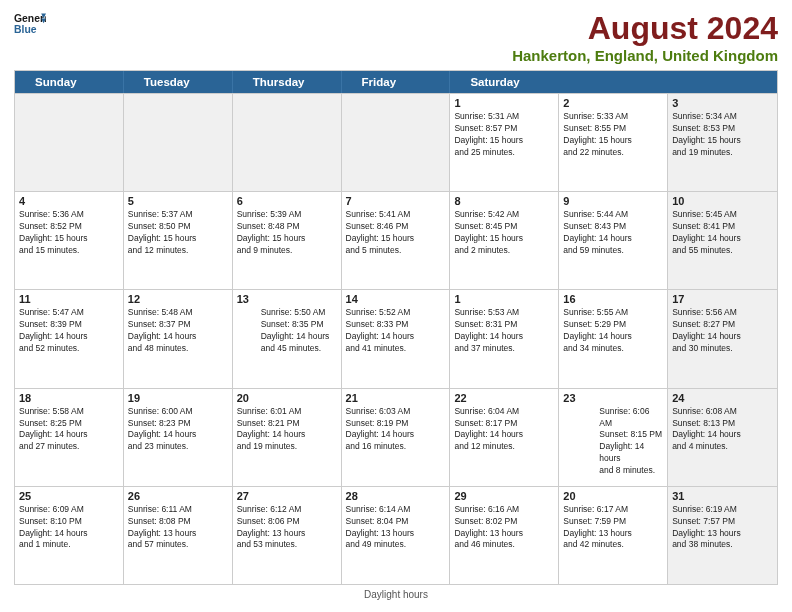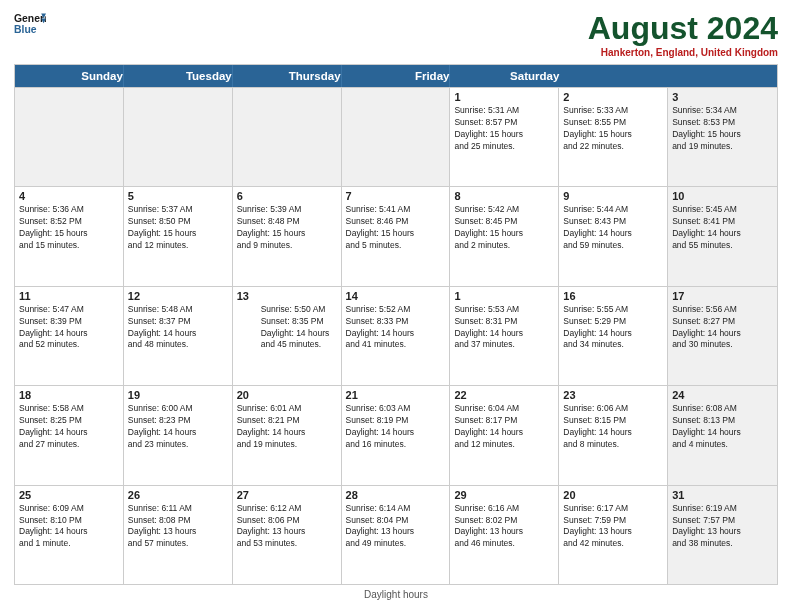--- a/index.html
+++ b/index.html
@@ -31,44 +31,44 @@
     .logo-icon {
       width: 32px;
       height: 28px;
     }
     .title-block {
       text-align: right;
     }
     .main-title {
       font-size: 32px;
       font-weight: bold;
-      color: #14532d;
+      color: #7f1d1d;
     }
     .subtitle {
-      font-size: 10px;
-      color: #b91c1c;
+      font-size: 15px;
+      color: #4d7c0f;
       font-weight: bold;
     }
     .calendar {
       flex: 1;
       display: flex;
       flex-direction: column;
       border: 1px solid #ccc;
     }
     .cal-header-row {
       display: grid;
       grid-template-columns: repeat(7, 1fr);
       background: #2a6496;
     }
     .cal-header-cell {
       color: #fff;
       font-size: 11.5px;
       font-weight: bold;
-      text-align: right;
-      padding: 5px 0;
+      text-align: left;
+      padding: 5px 20px;
       border-right: 1px solid #3a74a6;
     }
     .cal-header-cell:last-child { border-right: none; }
     .cal-body {
       flex: 1;
       display: flex;
       flex-direction: column;
     }
     .cal-row {
       display: grid;
@@ -293,21 +293,21 @@
           </div>
           <div class="cal-cell">
             <span class="day-num">22</span>
             <div class="cell-text" style="white-space: pre-line;">Sunrise: 6:04 AM
 Sunset: 8:17 PM
 Daylight: 14 hours
 and 12 minutes.</div>
           </div>
           <div class="cal-cell">
             <span class="day-num">23</span>
-            <div class="cell-text" style="white-space: pre-line;">Sunrise: 6:06 AM
+            <div class="cell-text" style="white-space: pre-line; margin-left: 36px;">Sunrise: 6:06 AM
 Sunset: 8:15 PM
 Daylight: 14 hours
 and 8 minutes.</div>
           </div>
           <div class="cal-cell shaded">
             <span class="day-num">24</span>
             <div class="cell-text" style="white-space: pre-line;">Sunrise: 6:08 AM
 Sunset: 8:13 PM
 Daylight: 14 hours
 and 4 minutes.</div>

